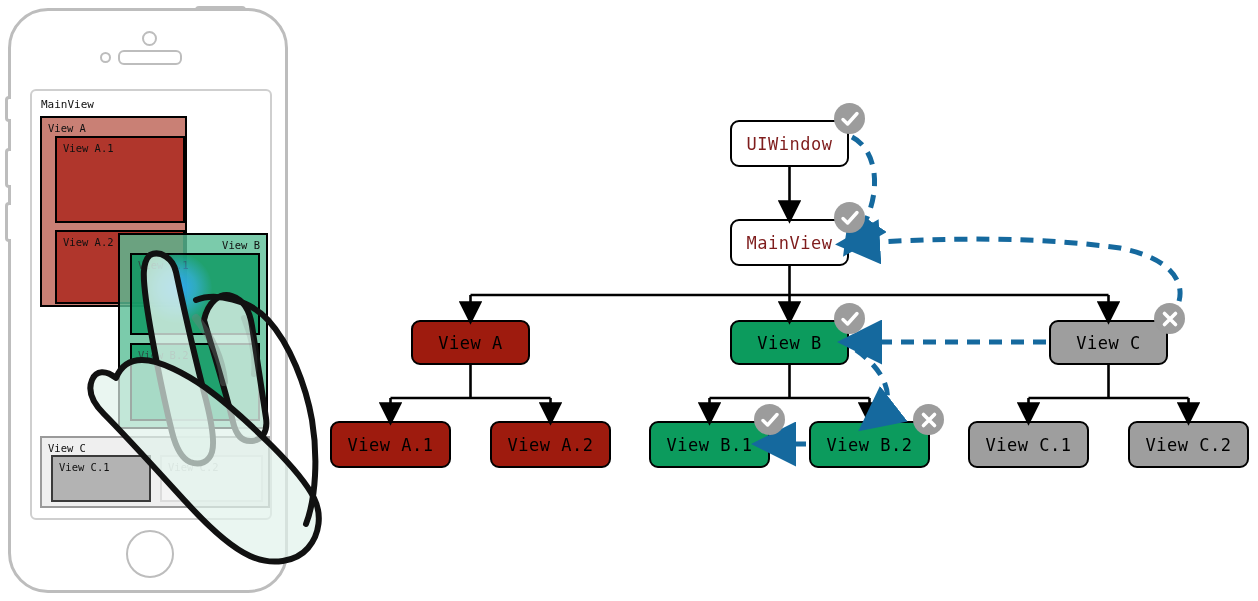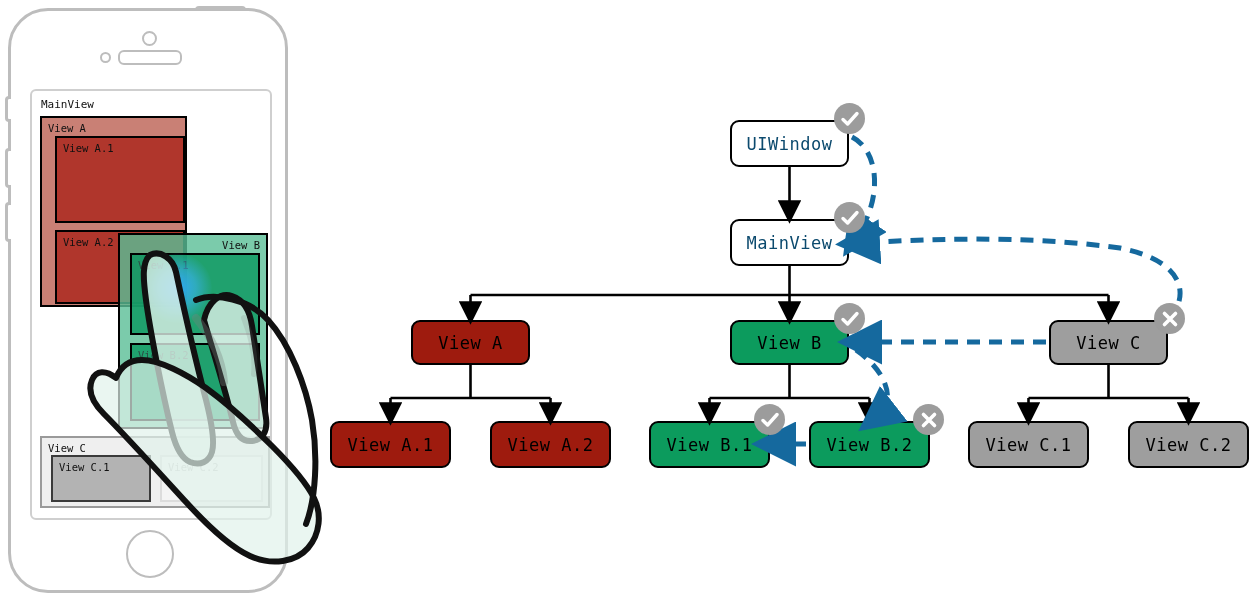--- a/index.html
+++ b/index.html
@@ -43,21 +43,21 @@
   .vc2 > .t{color:#c9c9c9;}
 
   .touch-glow{position:absolute;left:110px;top:162px;width:70px;height:70px;border-radius:50%;
     background:radial-gradient(circle,rgba(50,170,255,.95) 0%,rgba(60,180,255,.55) 38%,rgba(80,190,255,0) 72%);}
   .hand-svg{position:absolute;left:0;top:0;width:330px;height:601px;pointer-events:none;}
 
   
   #tree-svg{position:absolute;left:0;top:0;width:1258px;height:601px;}
   .node{position:absolute;box-sizing:border-box;border:2.5px solid #000;border-radius:9px;
     display:flex;align-items:center;justify-content:center;
-    font-size:17px;color:#0c4a6e;letter-spacing:.5px;white-space:nowrap;}
+    font-size:17px;color:#7f1d1d;letter-spacing:.5px;white-space:nowrap;}
   .node.plain{background:#ffffff;}
   .node.red  {background:#9e1b0e;color:#000;}
   .node.green{background:#0c9b5d;color:#000;}
   .node.gray {background:#9e9e9e;color:#000;}
   .badge{position:absolute;width:31px;height:31px;border-radius:50%;background:#9c9c9c;
     display:flex;align-items:center;justify-content:center;}
   .badge svg{display:block;}
 </style>
 </head>
 <body>

